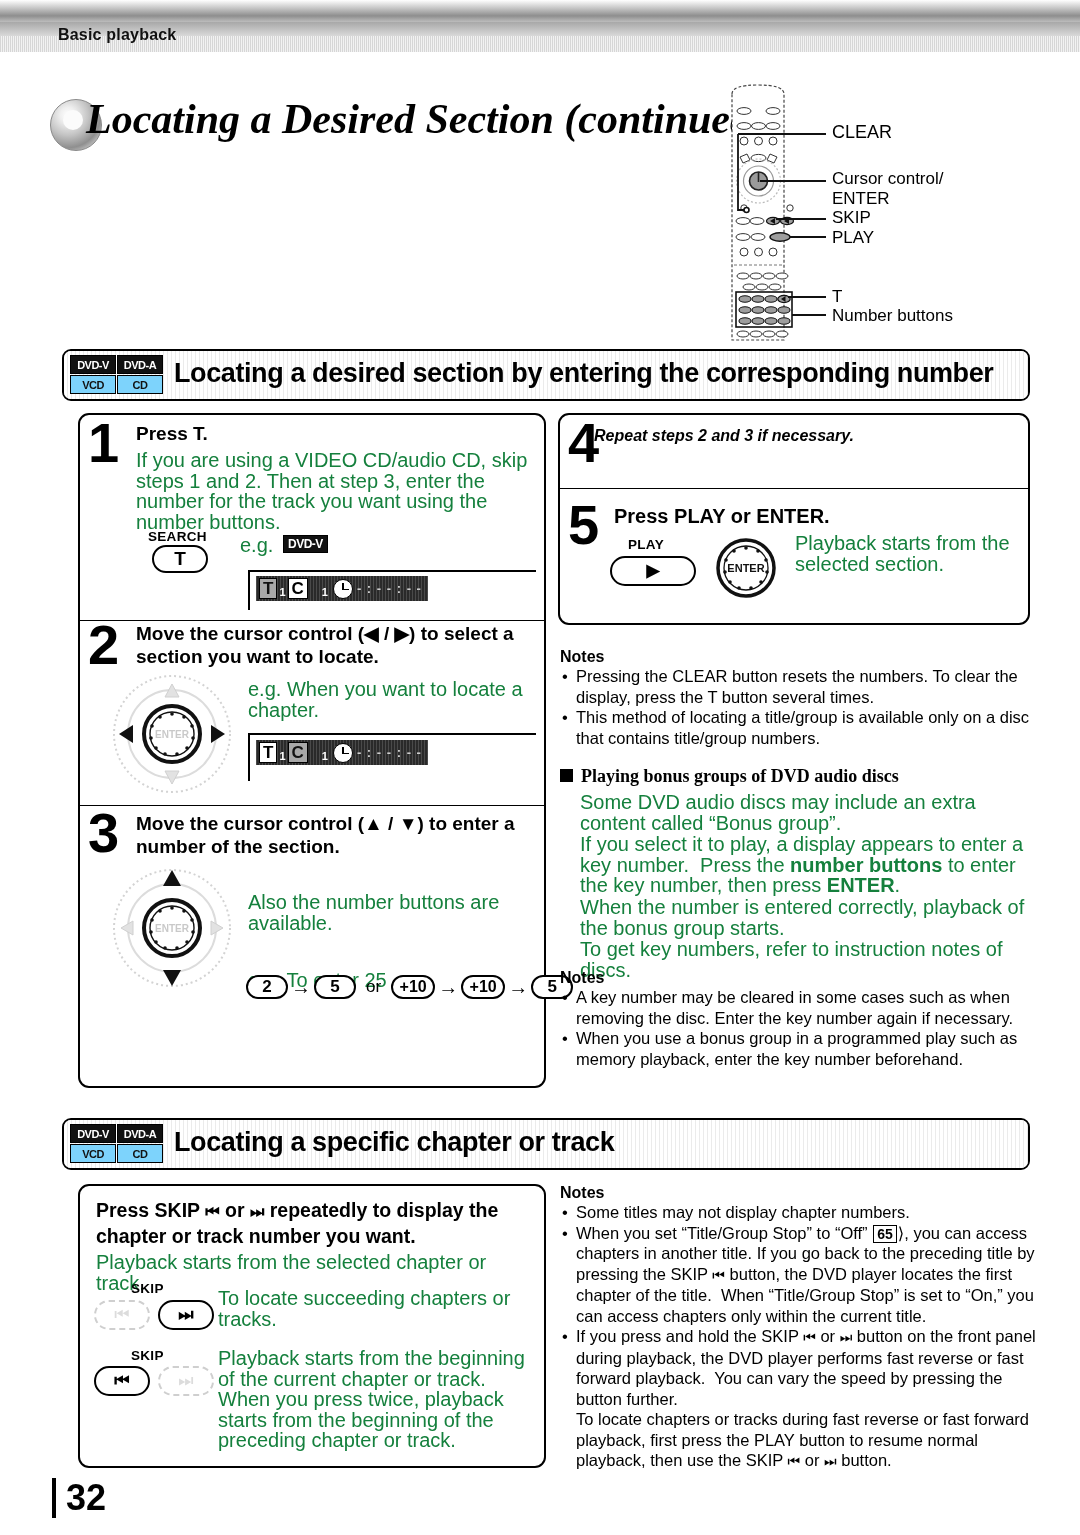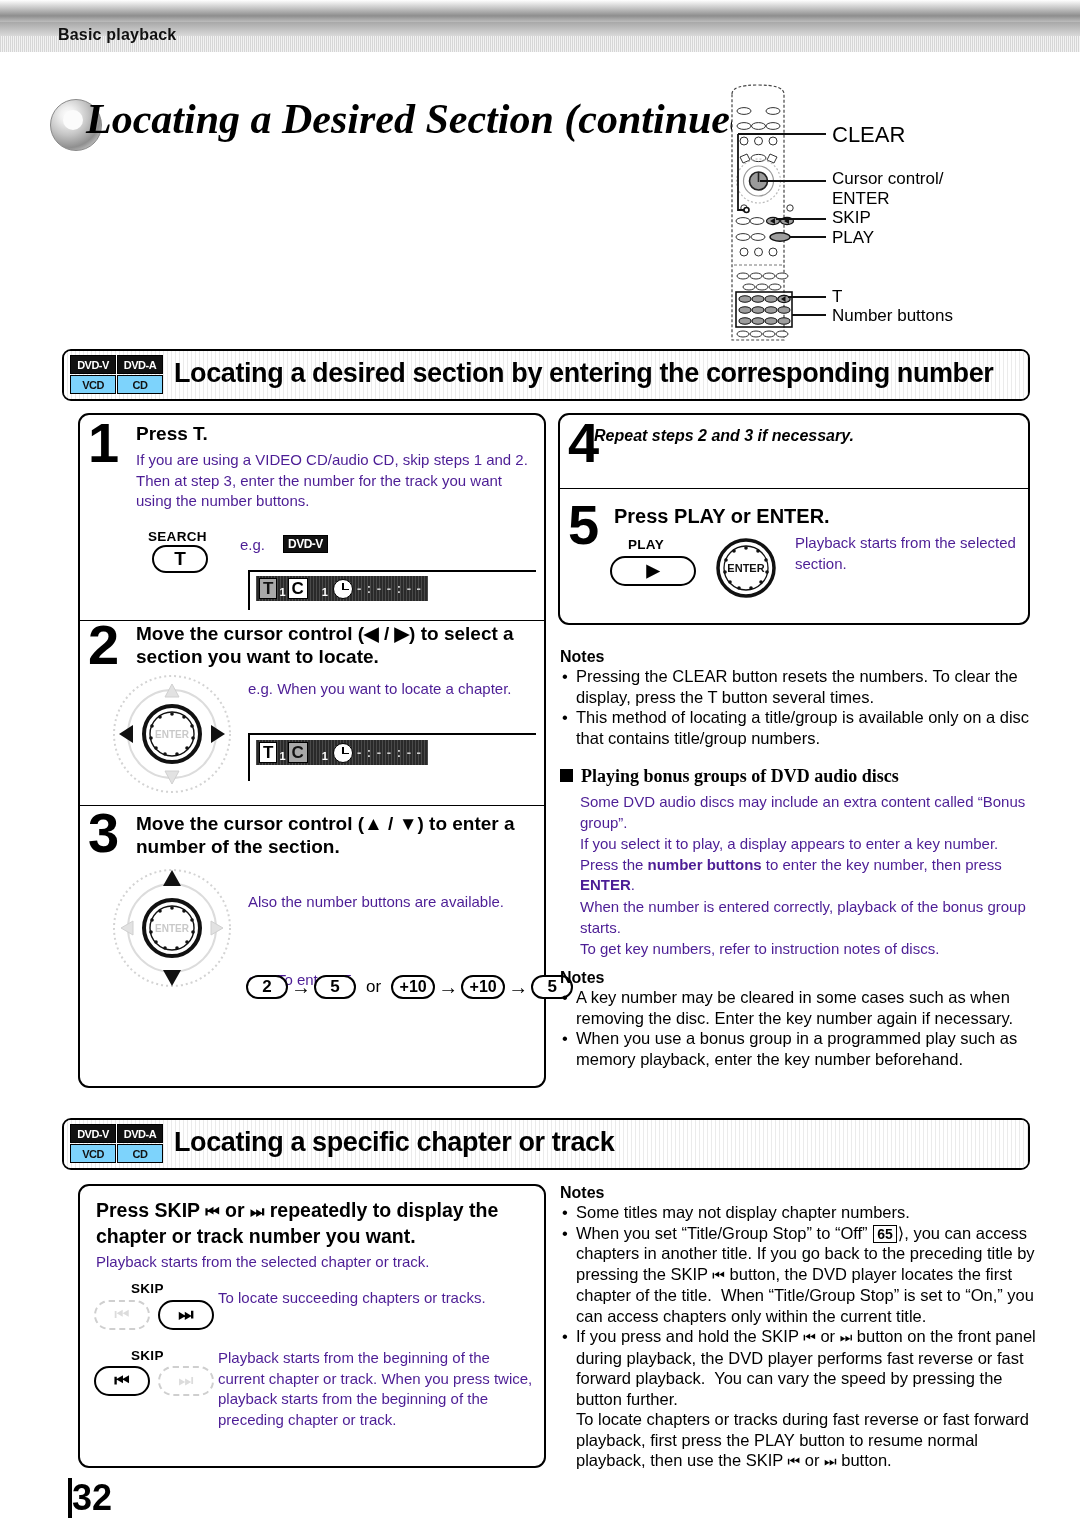--- a/index.html
+++ b/index.html
@@ -90,21 +90,21 @@
 
   .stepnum {
     position:absolute;
     font-family:"Liberation Sans", sans-serif;
     font-weight:bold; font-size:56px; line-height:50px; color:#000;
   }
   .step-head {
     position:absolute; font-size:19px; font-weight:bold; line-height:23px;
   }
   .body-txt {
-    position:absolute; font-size:15px; line-height:20.5px; color:#4c1d95;
+    position:absolute; font-size:20px; line-height:20.5px; color:#15803d;
   }
 
   
   .pill {
     display:inline-block; border:2.5px solid #000; border-radius:999px;
     text-align:center; font-weight:bold; background:#fff;
   }
   .lbl-small { position:absolute; font-size:13.5px; font-weight:bold; letter-spacing:.3px; }
 
   
@@ -131,22 +131,22 @@
   .note-list { position:absolute; font-size:16.5px; line-height:20.5px; }
   .note-list li { list-style:none; position:relative; padding-left:16px; margin:0 0 0 0; }
   .note-list li:before { content:"\2022"; position:absolute; left:2px; top:0; }
   .note-list ul { margin:0; padding:0; }
 
   .sq-head { position:absolute; font-size:18px; font-weight:bold;font-family:Liberation Serif, serif; }
   .sq-head .sq { display:inline-block;width:13px;height:13px;background:#000;margin-right:8px; }
 
   
   .pagenum {
-    position:absolute; left:68px; top:1478px; font-size:36px; font-weight:bold;
-    border-left:4px solid #000; line-height:40px;
+    position:absolute; left:52px; top:1478px; font-size:36px; font-weight:bold;
+    padding-left:10px; border-left:4px solid #000; line-height:40px;
   }
 
   .ref-box {
     display:inline-block; border:1.6px solid #000; padding:0 3px; font-size:14px;
     font-weight:bold; line-height:16px; position:relative; margin:0 1px;
   }
   b { font-weight:bold; }
 </style>
 </head>
 <body>
@@ -238,21 +238,21 @@
     <path d="M38 52 L38 128 L46 128" fill="none" stroke="#111" stroke-width="1.8"></path>
     <circle cx="46.5" cy="128" r="2.5" fill="#fff" stroke="#111" stroke-width="1.6"></circle>
     <path d="M38 52 L126 52" fill="none" stroke="#111" stroke-width="1.8"></path>
     <path d="M60 99 L126 99" fill="none" stroke="#111" stroke-width="1.8"></path>
     <path d="M76 137 L126 137" fill="none" stroke="#111" stroke-width="1.8"></path>
     <path d="M90 155 L126 155" fill="none" stroke="#111" stroke-width="1.8"></path>
     <path d="M88 215 L126 215" fill="none" stroke="#111" stroke-width="1.8"></path>
     <path d="M92 233 L126 233" fill="none" stroke="#111" stroke-width="1.8"></path>
   </svg>
 
-  <div style="position:absolute;left:132px;top:40px;font-size:22px;">CLEAR</div>
+  <div style="position:absolute;left:132px;top:40px;font-size:18px;">CLEAR</div>
   <div style="position:absolute;left:132px;top:87px;font-size:17px;">Cursor control/</div>
   <div style="position:absolute;left:132px;top:107px;font-size:17px;">ENTER</div>
   <div style="position:absolute;left:132px;top:126px;font-size:17px;">SKIP</div>
   <div style="position:absolute;left:132px;top:146px;font-size:17px;">PLAY</div>
   <div style="position:absolute;left:132px;top:205px;font-size:17px;">T</div>
   <div style="position:absolute;left:132px;top:224px;font-size:17px;">Number buttons</div>
 </div>
 
 <div class="sec-bar" style="top:349px;">
   <div class="sec-bar-shade"></div>

